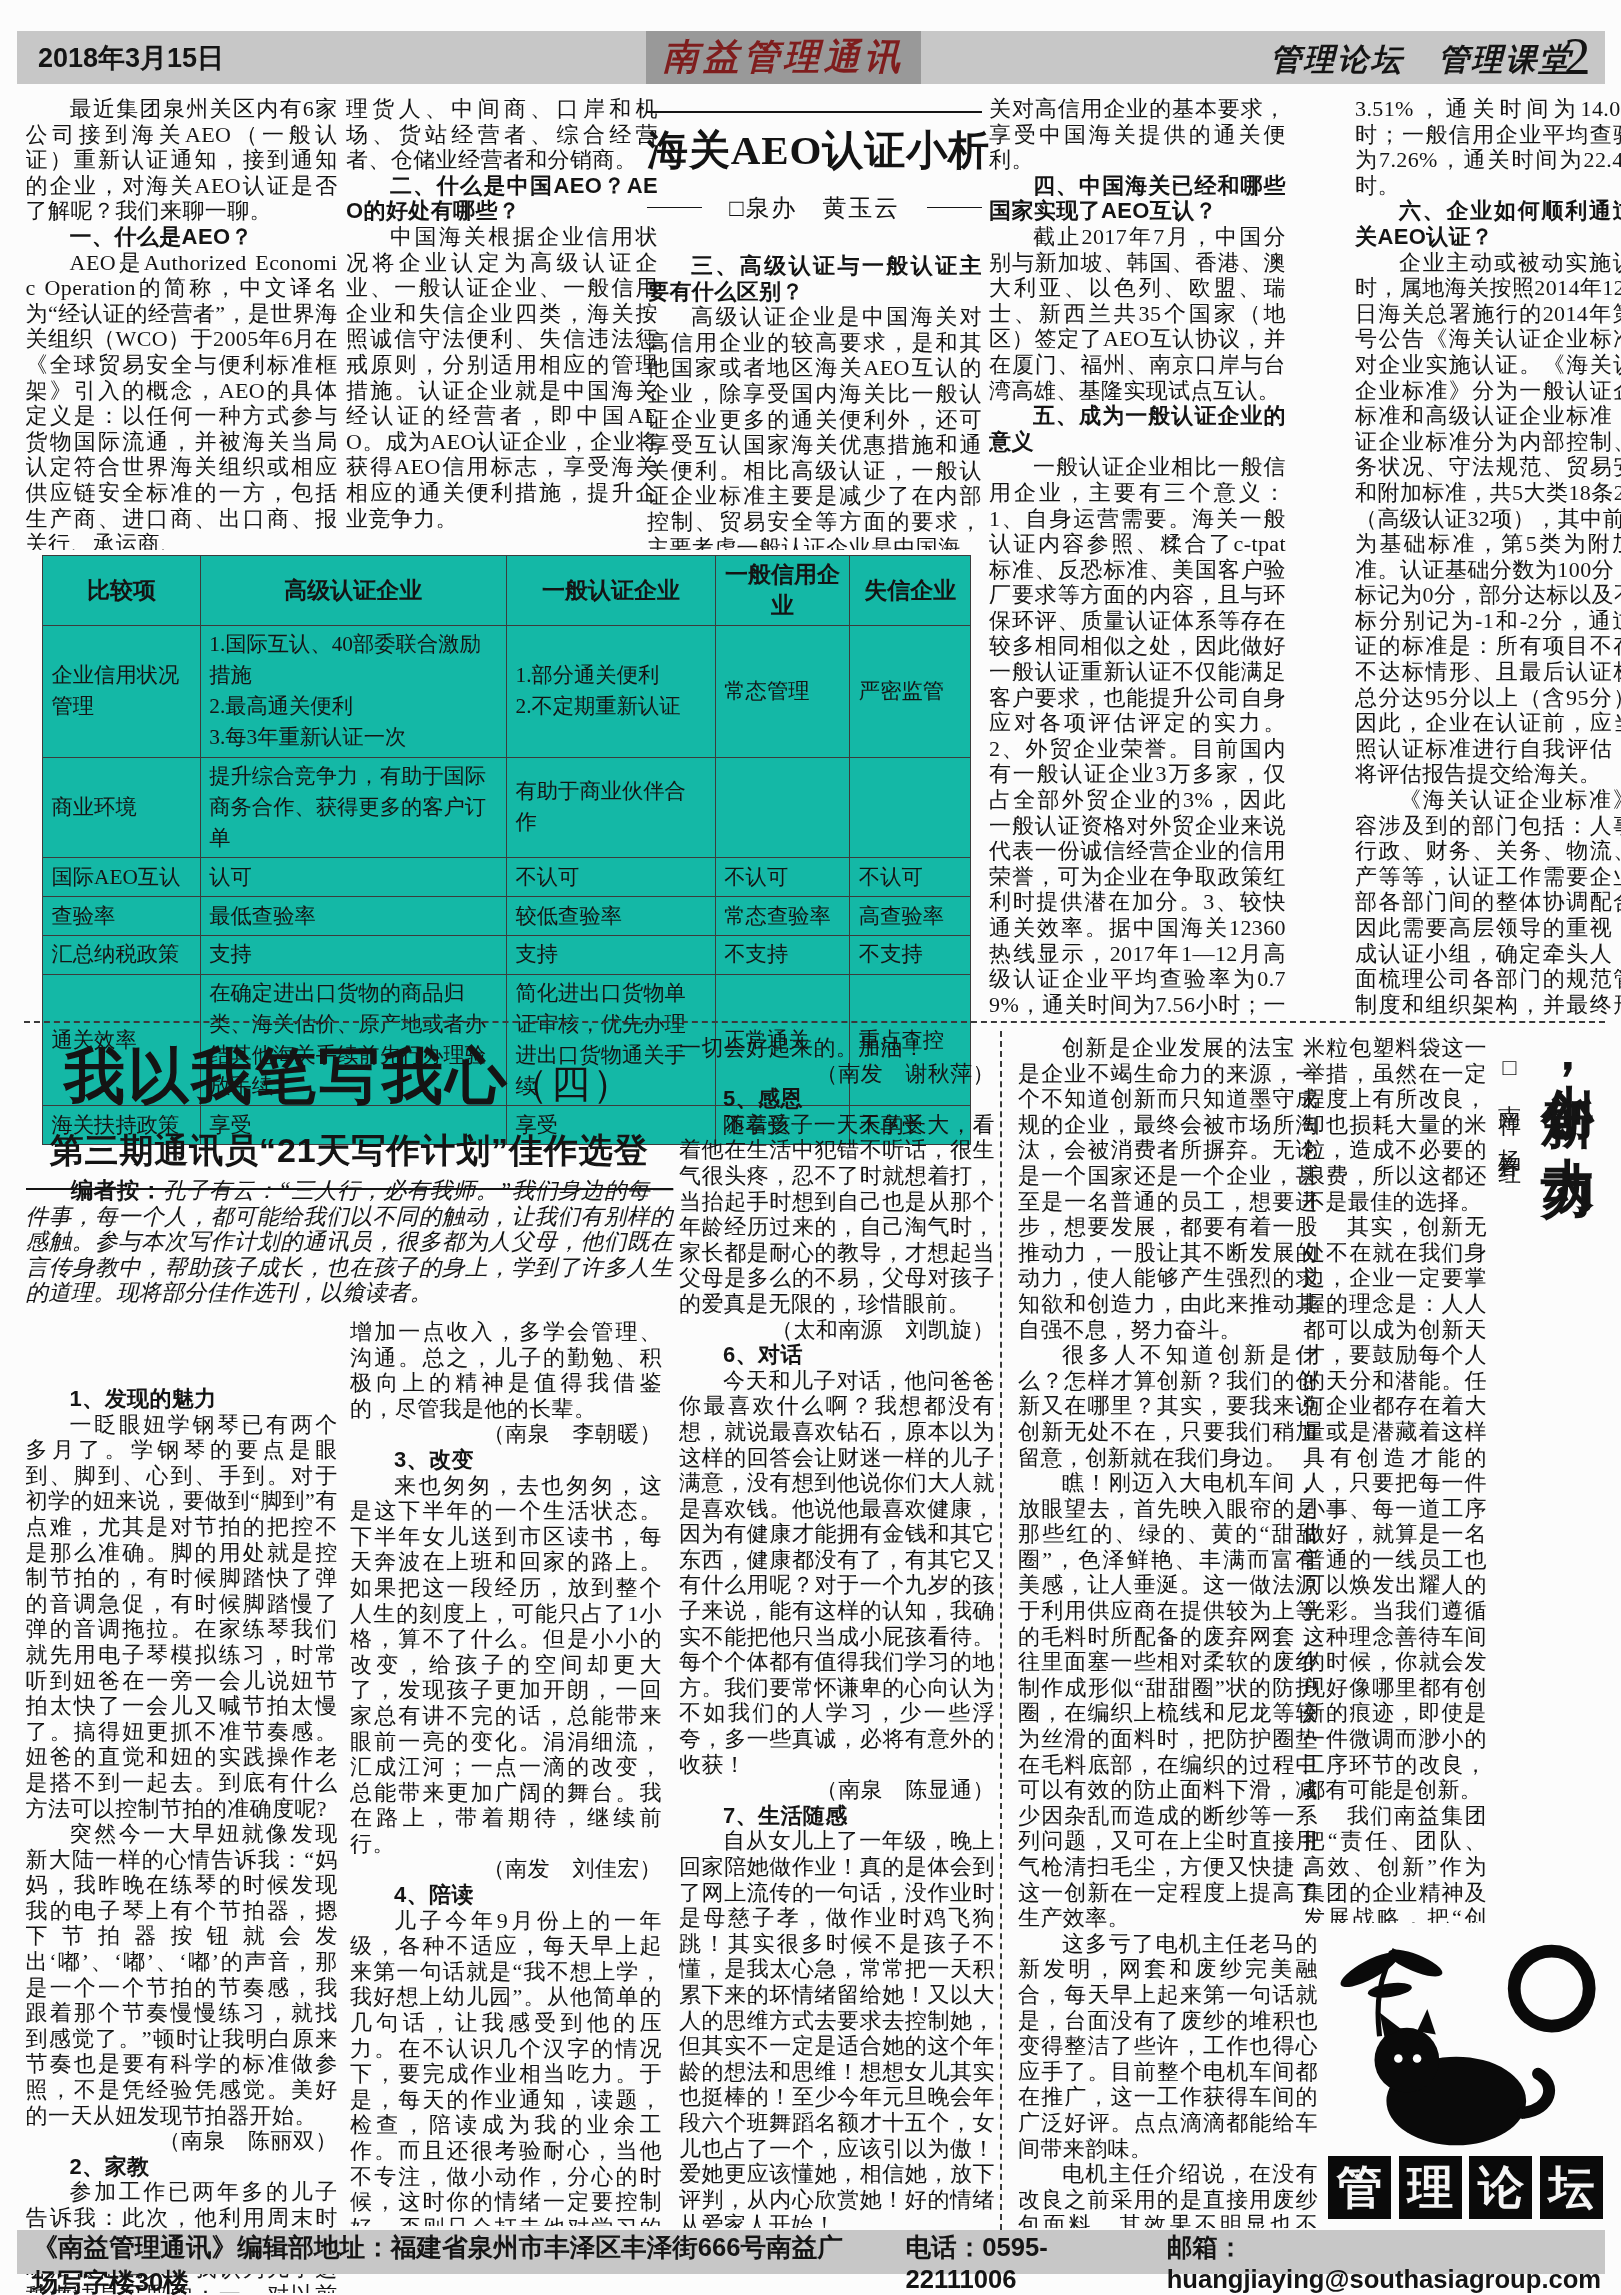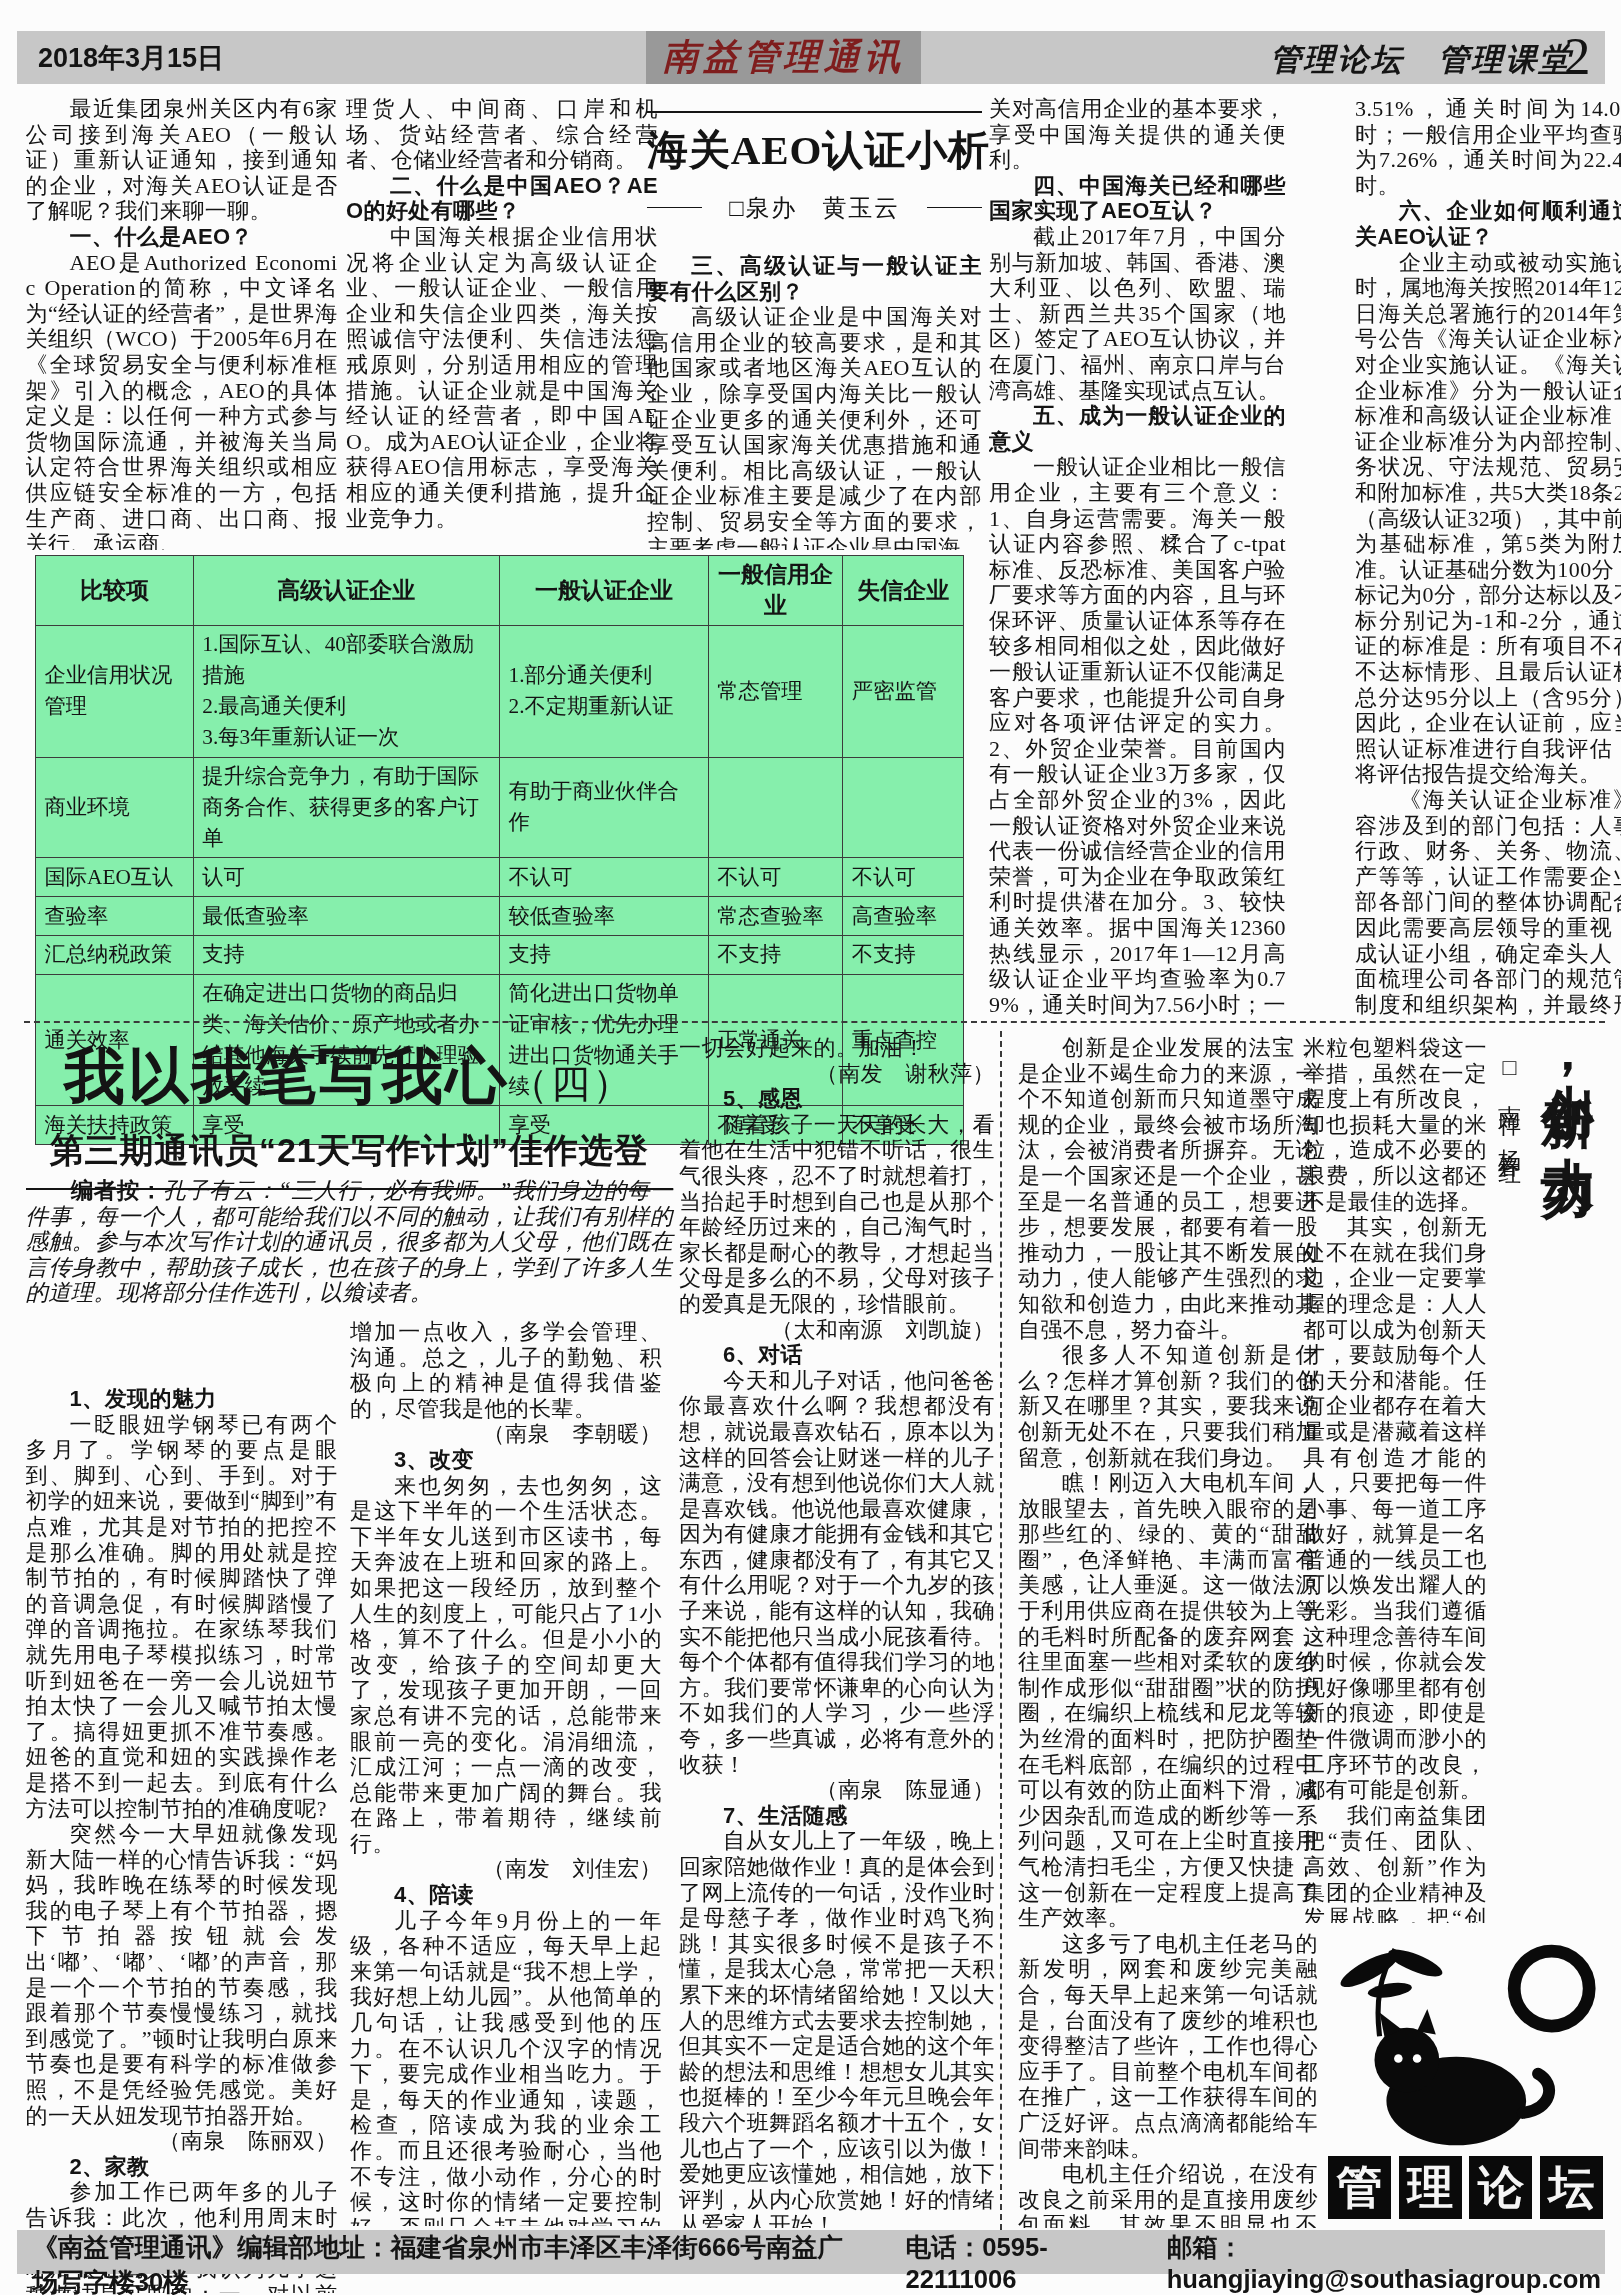--- a/index.html
+++ b/index.html
@@ -27,22 +27,22 @@
 
   
   .title-block { position:absolute; left:647px; top:111px; width:335px; }
   .title-rule { border-top:2.6px solid #151515; margin-bottom:10.2px; }
   .article-title { font-size:41px; font-weight:bold; text-align:center; letter-spacing:0.9px; white-space:nowrap; }
   .byline-row { display:flex; align-items:center; gap:27px; margin-top:13.7px; }
   .byline-rule { flex:1; border-top:1.7px solid #151515; }
   .byline { font-size:24px; letter-spacing:1.7px; }
 
   
-  .aeo-table { position:absolute; left:35px; top:555px; width:929px; border-collapse:collapse;
-               table-layout:fixed; font-size:21.3px; background:#86efac; }
+  .aeo-table { position:absolute; left:42px; top:555px; width:929px; border-collapse:collapse;
+               table-layout:fixed; font-size:21.3px; background:#14b8a6; }
   .aeo-table th, .aeo-table td { border:1.7px solid #3c3c3c; padding:3.4px 8.5px; vertical-align:middle;
                line-height:31px; white-space:pre-line; word-break:break-all; text-align:left; }
   .aeo-table th { font-family:"Liberation Sans","DejaVu Sans",sans-serif; font-weight:bold;
                font-size:23px; text-align:center; height:39px; }
 
   
   .dash-h { position:absolute; left:24px; top:1021px; width:1581px; border-top:2.6px dashed #3a3a3a; height:0; }
   .dash-v { position:absolute; left:1000px; top:1031px; height:1199px; border-left:2.6px dashed #3a3a3a; width:0; }
 
   

